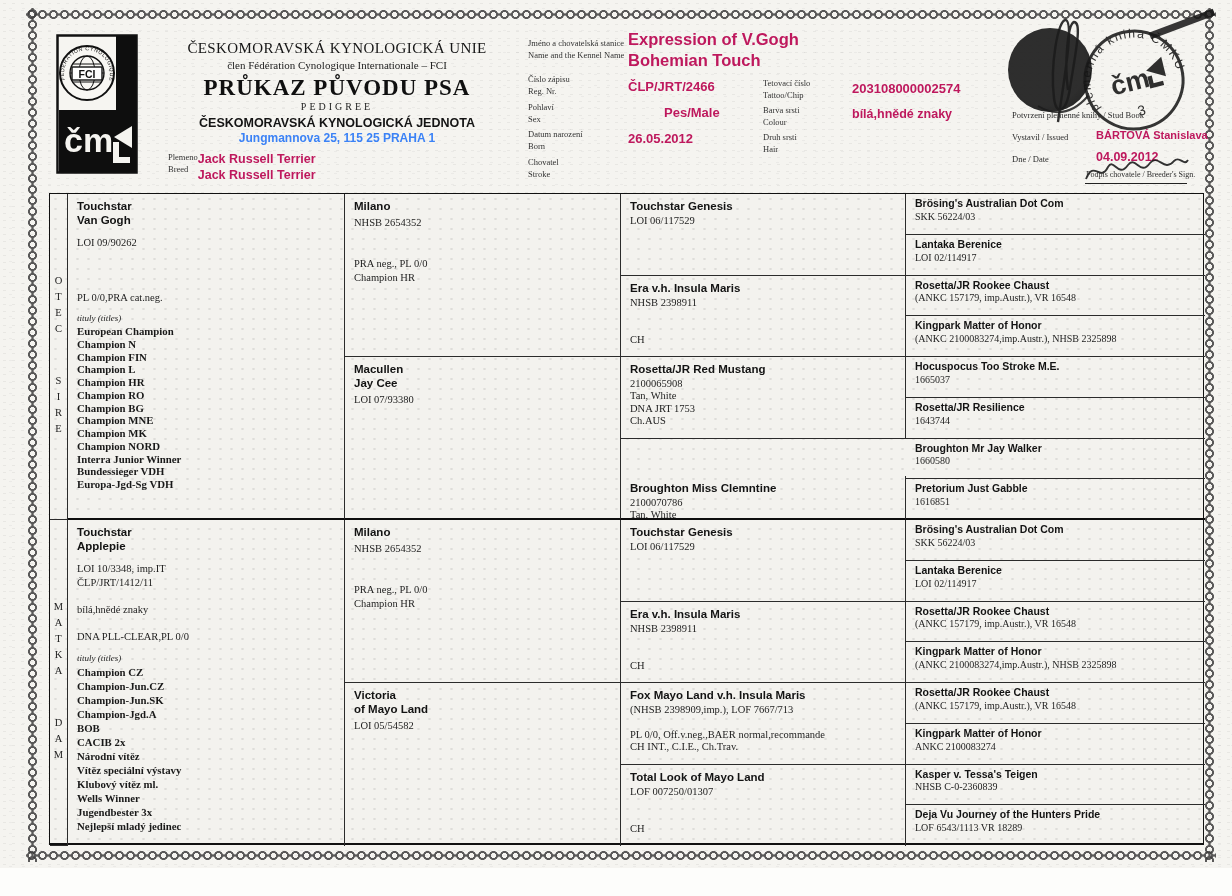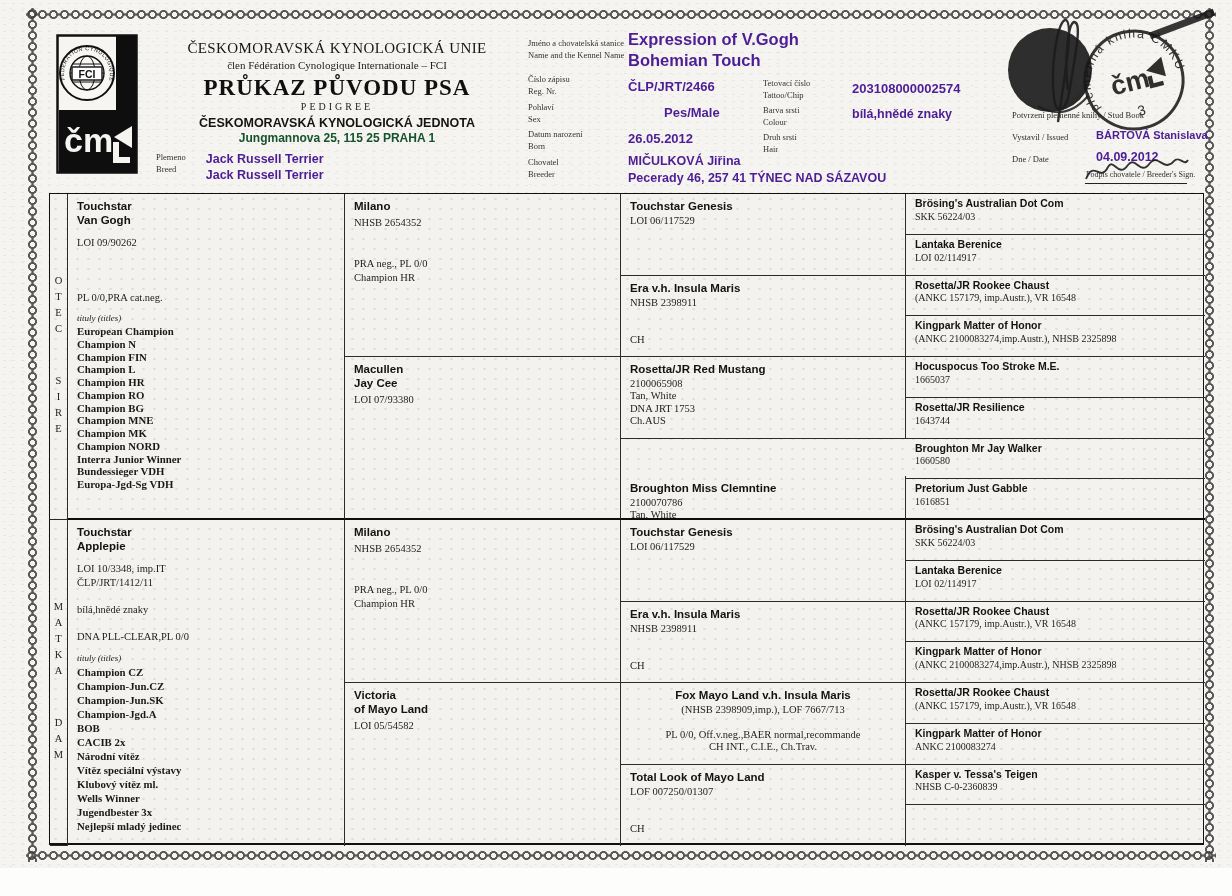--- a/index.html
+++ b/index.html
@@ -38,24 +38,24 @@
     background-position:0 0, 0 5.5px;
   }
 
   
   .hdr-center { position:absolute; left:138px; top:40px; width:398px; text-align:center; }
   .org1 { font-size:15px; letter-spacing:.4px; color:#161616; }
   .org2 { font-size:11px; margin-top:2px; color:#222; }
   .doc-title { font-size:23px; font-weight:bold; letter-spacing:1px; margin-top:4px; color:#101010; }
   .doc-sub { font-size:10px; letter-spacing:3px; margin-top:0; }
   .org3 { font-family:"Liberation Sans",sans-serif; font-weight:bold; font-size:12.5px; margin-top:4px; color:#141414;}
-  .addr { font-family:"Liberation Sans",sans-serif; font-weight:bold; font-size:12px; margin-top:1px; color:#14532d;}
-  .breed-row { position:absolute; left:156px; top:152px; display:flex; gap:20px; align-items:flex-start;}
+  .addr { font-family:"Liberation Sans",sans-serif; font-weight:bold; font-size:12px; margin-top:1px; color:#3b82f6;}
+  .breed-row { position:absolute; left:168px; top:152px; display:flex; align-items:flex-start;}
   .flabel { font-size:8.5px; line-height:1.4; color:#333; white-space:pre-line; }
-  .fvalue { font-family:"Liberation Sans",sans-serif; font-weight:bold; color:#4c1d95; white-space:pre-line; }
+  .fvalue { font-family:"Liberation Sans",sans-serif; font-weight:bold; color:#be185d; white-space:pre-line; }
   .breed-val { font-size:12.5px; line-height:1.25; }
 
   .mid-label { position:absolute; left:528px; width:100px; }
   .dog-name { position:absolute; left:628px; top:29px; font-size:16.5px; line-height:1.27; }
   .v-reg   { position:absolute; left:628px; top:79px;  font-size:13px; }
   .v-sex   { position:absolute; left:628px; top:105px; font-size:13px;padding-left:36px; }
   .v-born  { position:absolute; left:628px; top:131px; font-size:13px; }
   .v-breeder { position:absolute; left:628px; top:153px; font-size:12.5px; line-height:1.35; }
   .r-label { position:absolute; left:763px; width:90px; }
   .v-tattoo { position:absolute; left:852px; top:81px; font-size:13px; }
@@ -152,29 +152,27 @@
 
   <div class="mid-label flabel" style="top:38px;">Jméno a chovatelská stanice
 Name and the Kennel Name</div>
   <div class="mid-label flabel" style="top:74px;">Číslo zápisu
 Reg. Nr.</div>
   <div class="mid-label flabel" style="top:102px;">Pohlaví
 Sex</div>
   <div class="mid-label flabel" style="top:129px;">Datum narození
 Born</div>
   <div class="mid-label flabel" style="top:157px;">Chovatel
-Breeder</div>
+Stroke</div>
 
   <div class="fvalue dog-name">Expression of V.Gogh
 Bohemian Touch</div>
   <div class="fvalue v-reg">ČLP/JRT/2466</div>
   <div class="fvalue v-sex">Pes/Male</div>
   <div class="fvalue v-born">26.05.2012</div>
-  <div class="fvalue v-breeder">MIČULKOVÁ Jiřina
-Pecerady 46, 257 41 TÝNEC NAD SÁZAVOU</div>
 
   <div class="r-label flabel" style="top:78px;">Tetovací číslo
 Tattoo/Chip</div>
   <div class="r-label flabel" style="top:105px;">Barva srsti
 Colour</div>
   <div class="r-label flabel" style="top:132px;">Druh srsti
 Hair</div>
   <div class="fvalue v-tattoo">203108000002574</div>
   <div class="fvalue v-colour">bílá,hnědé znaky</div>
 
@@ -323,21 +321,21 @@
       <div class="cell-name">Touchstar Genesis</div>
       <div class="cell-info">LOI 06/117529</div>
     </div>
     <div class="cell g3" style="grid-column:4; grid-row:11 / span 2;">
       <div class="cell-name">Era v.h. Insula Maris</div>
       <div class="cell-info">NHSB 2398911
 
 
 CH</div>
     </div>
-    <div class="cell g3" style="grid-column:4; grid-row:13 / span 2;text-align:center;">
+    <div class="cell g3" style="grid-column:4; grid-row:13 / span 2;">
       <div class="cell-name">Fox Mayo Land v.h. Insula Maris</div>
       <div class="cell-info">(NHSB 2398909,imp.), LOF 7667/713
 
 PL 0/0, Off.v.neg.,BAER normal,recommande
 CH INT., C.I.E., Ch.Trav.</div>
     </div>
     <div class="cell g3 last-row" style="grid-column:4; grid-row:15 / span 2;">
       <div class="cell-name">Total Look of Mayo Land</div>
       <div class="cell-info">LOF 007250/01307
 
@@ -398,14 +396,18 @@
       <div class="cell-info">(ANKC 157179, imp.Austr.), VR 16548</div>
     </div>
     <div class="cell g4 last-col" style="grid-column:5; grid-row:14;">
       <div class="cell-name">Kingpark Matter of Honor</div>
       <div class="cell-info">ANKC 2100083274</div>
     </div>
     <div class="cell g4 last-col" style="grid-column:5; grid-row:15;">
       <div class="cell-name">Kasper v. Tessa's Teigen</div>
       <div class="cell-info">NHSB C-0-2360839</div>
     </div>
+    <div class="cell g4 last-col last-row" style="grid-column:5; grid-row:16;">
+      <div class="cell-name">Deja Vu Journey of the Hunters Pride</div>
+      <div class="cell-info">LOF 6543/1113      VR 18289</div>
+    </div>
   </div>
 </div>
 
 </body></html>

